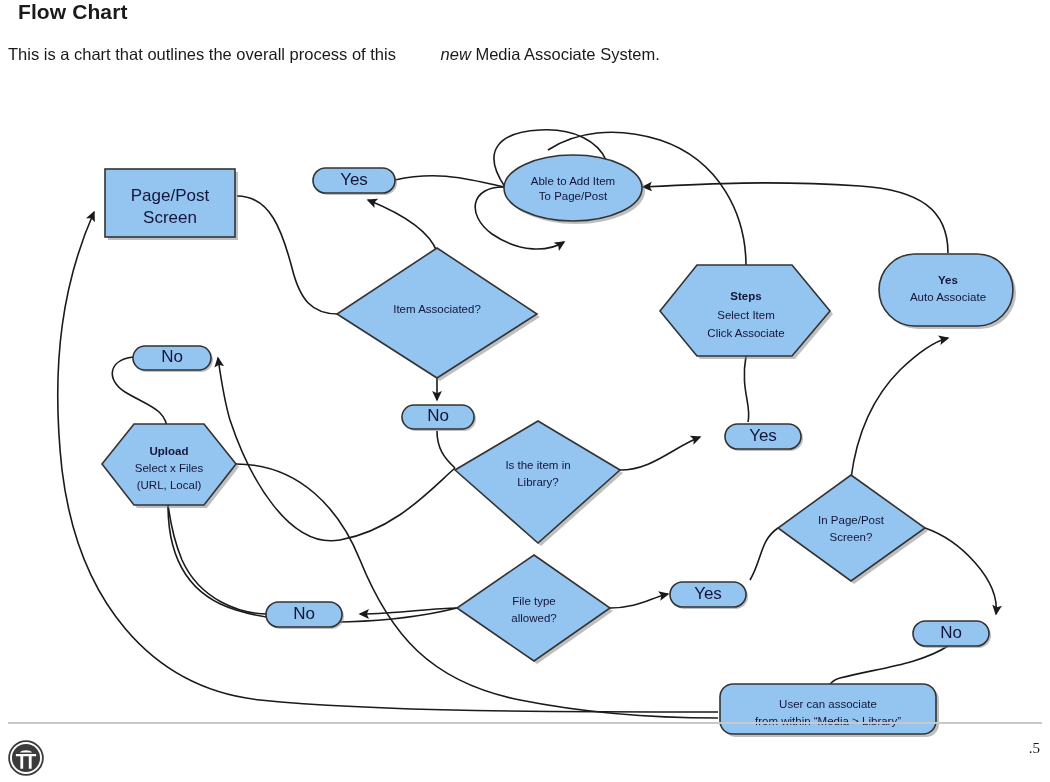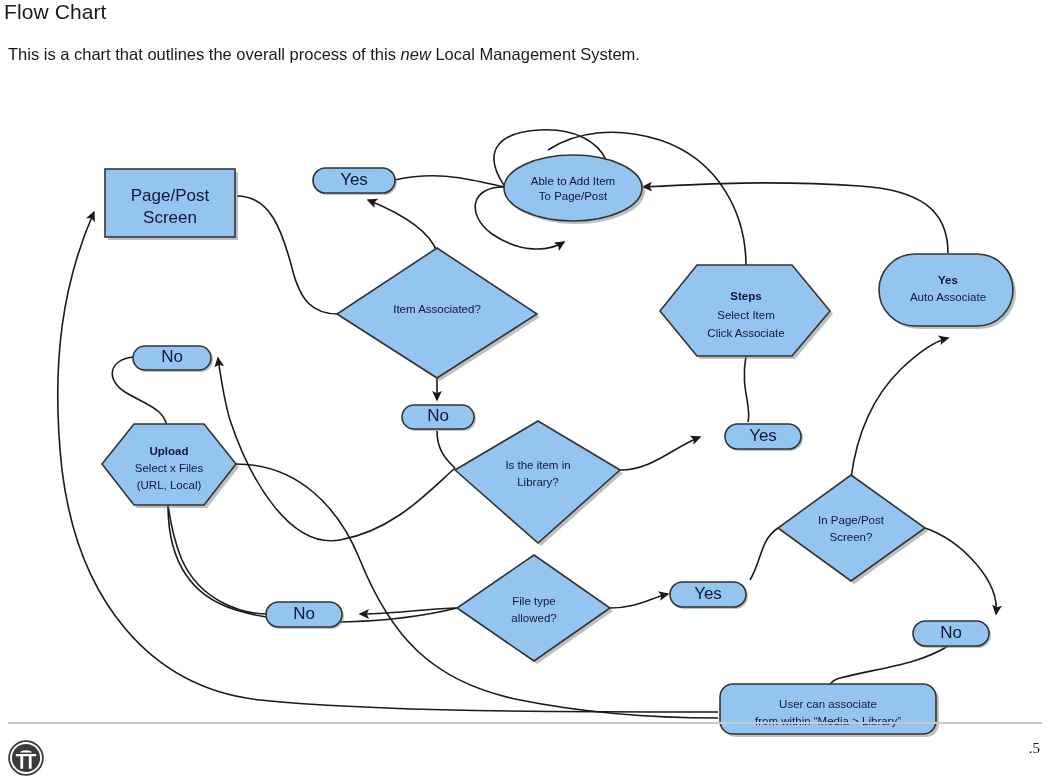--- a/index.html
+++ b/index.html
@@ -15,39 +15,40 @@
     position: relative;
     width: 1050px;
     height: 782px;
     overflow: hidden;
     background: #ffffff;
   }
 
   
   #doc-title {
     position: absolute;
-    left: 4px;
+    left: 18px;
     top: 0px;
     font-size: 21px;
-    font-weight: 400;
+    font-weight: 700;
     letter-spacing: 0.1px;
     color: #1a1a1a;
     white-space: nowrap;
   }
   #doc-subtitle {
     position: absolute;
     left: 8px;
     top: 45px;
     font-size: 16.5px;
     font-weight: 400;
     color: #1a1a1a;
     white-space: nowrap;
   }
   #doc-subtitle .em {
     font-style: italic;
+    margin-left: 40px;
   }
 
   
   #diagram {
     position: absolute;
     left: 0;
     top: 0;
     width: 1050px;
     height: 782px;
   }
@@ -119,21 +120,21 @@
   .arrow-head { fill: #1a1a1a; stroke: none; }
   .shadow { fill: #8a8a8a; opacity: 0.55; stroke: none; }
 </style>
 </head>
 <body>
 
 <div id="page">
 
   <div id="doc-title">Flow Chart</div>
 
-  <div id="doc-subtitle"><span>This is a chart that outlines the overall process of this </span><span class="em">new</span><span> Local Management System.</span></div>
+  <div id="doc-subtitle"><span>This is a chart that outlines the overall process of this </span><span class="em">new</span><span> Media Associate System.</span></div>
 
   <svg id="diagram" viewBox="0 0 1050 782">
 
     <defs>
       <marker id="ah" markerWidth="11" markerHeight="11" refX="9" refY="5.5" orient="auto" markerUnits="userSpaceOnUse">
         <path d="M0,0.6 L10.5,5.5 L0,10.4 L2.2,5.5 Z" class="arrow-head"></path>
       </marker>
     </defs>
 
     <g>

